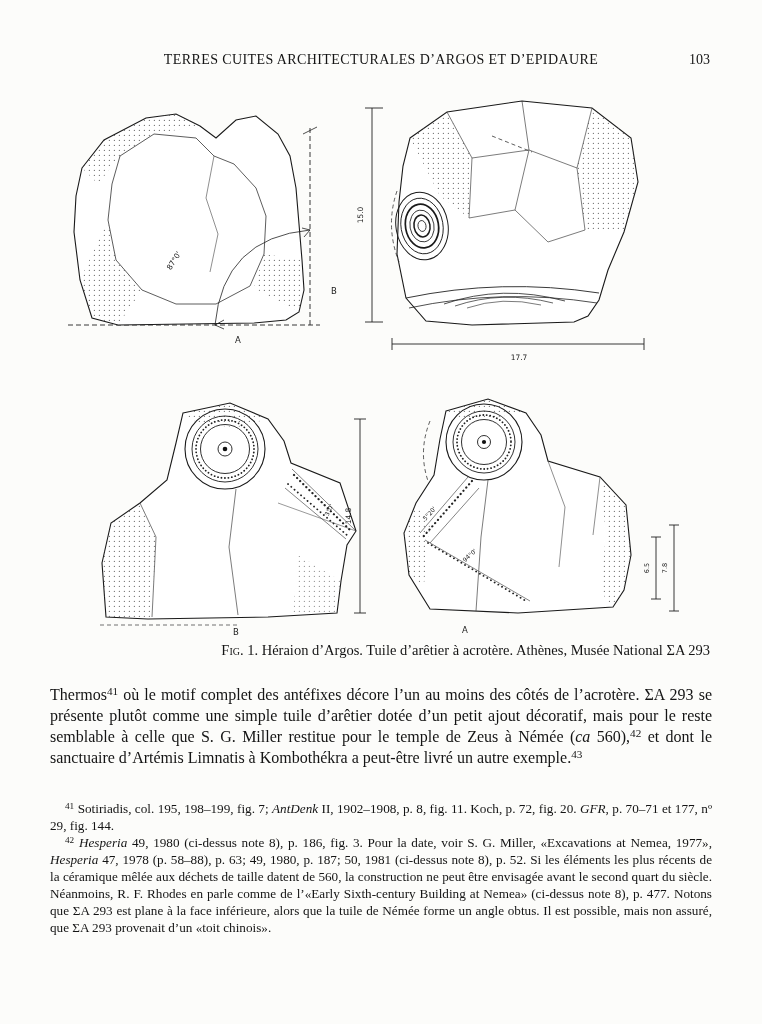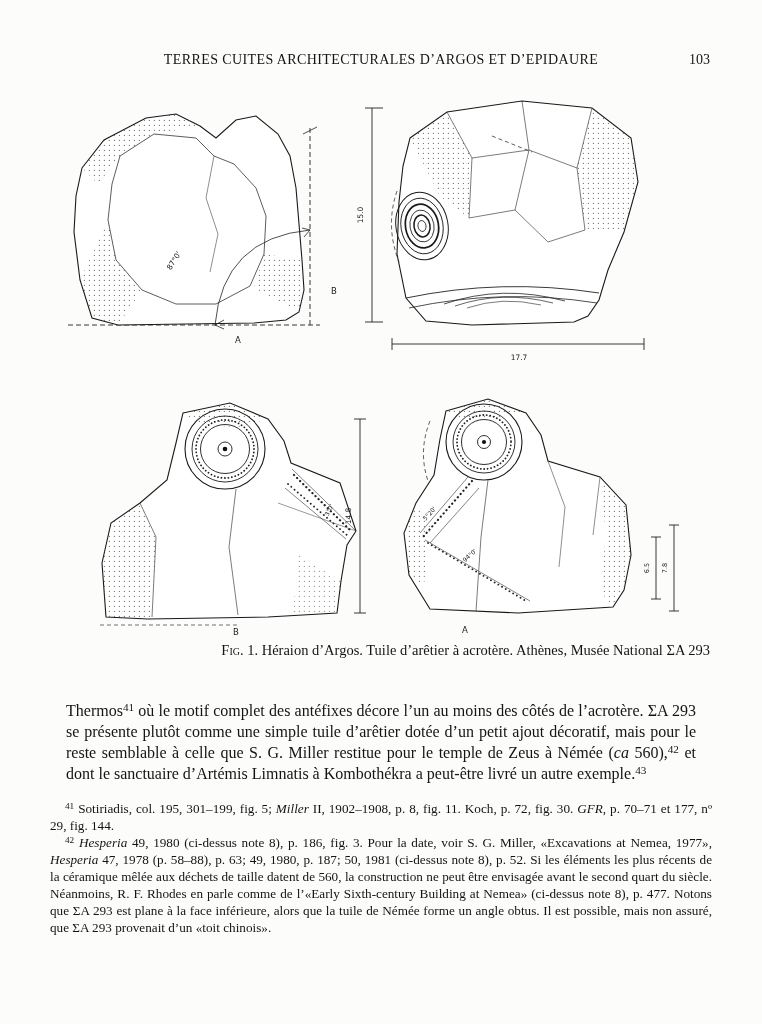--- a/index.html
+++ b/index.html
@@ -22,21 +22,21 @@
   svg text { font-family: "DejaVu Sans", sans-serif; fill: #1a1a1a; }
   .caption {
     position: absolute; top: 642px; left: 52px; right: 52px;
     text-align: right; font-size: 14.5px;
   }
   .caption .smallcaps { font-variant: small-caps; }
   .body-text {
     position: absolute; top: 684px; left: 50px; width: 662px;
     font-size: 16px; line-height: 21px; text-align: justify;
   }
-  .body-text p { margin: 16px; }
+  .body-text p { margin: 0; }
   .footnotes {
     position: absolute; top: 800px; left: 50px; width: 662px;
     font-size: 13.2px; line-height: 17px; text-align: justify;
   }
   .footnotes p { margin: 0; text-indent: 15px; }
   sup { font-size: 70%; line-height: 0; vertical-align: baseline; position: relative; top: -0.45em; }
   i { font-style: italic; }
 </style>
 </head>
 <body>
@@ -188,15 +188,15 @@
 
 <div class="caption">
   <span class="smallcaps">Fig. 1.</span><span> Héraion d’Argos. Tuile d’arêtier à acrotère. Athènes, Musée National ΣΑ 293</span>
 </div>
 
 <div class="body-text">
   <p><span>Thermos</span><sup>41</sup><span> où le motif complet des antéfixes décore l’un au moins des côtés de l’acrotère. ΣΑ 293 se présente plutôt comme une simple tuile d’arêtier dotée d’un petit ajout décoratif, mais pour le reste semblable à celle que S. G. Miller restitue pour le temple de Zeus à Némée (</span><i>ca</i><span> 560),</span><sup>42</sup><span> et dont le sanctuaire d’Artémis Limnatis à Kombothékra a peut-être livré un autre exemple.</span><sup>43</sup></p>
 </div>
 
 <div class="footnotes">
-  <p><sup>41</sup><span> Sotiriadis, col. 195, 301–199, fig. 5; </span><i>Miller</i><span> II, 1902–1908, p. 8, fig. 11. Koch, p. 72, fig. 30. </span><i>GFR</i><span>, p. 70–71 et 177, nº 29, fig. 144.</span></p>
+  <p><sup>41</sup><span> Sotiriadis, col. 195, 198–199, fig. 7; </span><i>AntDenk</i><span> II, 1902–1908, p. 8, fig. 11. Koch, p. 72, fig. 20. </span><i>GFR</i><span>, p. 70–71 et 177, nº 29, fig. 144.</span></p>
   <p><sup>42</sup><span> </span><i>Hesperia</i><span> 49, 1980 (ci-dessus note 8), p. 186, fig. 3. Pour la date, voir S. G. Miller, «Excavations at Nemea, 1977», </span><i>Hesperia</i><span> 47, 1978 (p. 58–88), p. 63; 49, 1980, p. 187; 50, 1981 (ci-dessus note 8), p. 52. Si les éléments les plus récents de la céramique mêlée aux déchets de taille datent de 560, la construction ne peut être envisagée avant le second quart du siècle. Néanmoins, R. F. Rhodes en parle comme de l’«Early Sixth-century Building at Nemea» (ci-dessus note 8), p. 477. Notons que ΣΑ 293 est plane à la face inférieure, alors que la tuile de Némée forme un angle obtus. Il est possible, mais non assuré, que ΣΑ 293 provenait d’un «toit chinois».</span></p>
 </div>
 
 </body></html>

